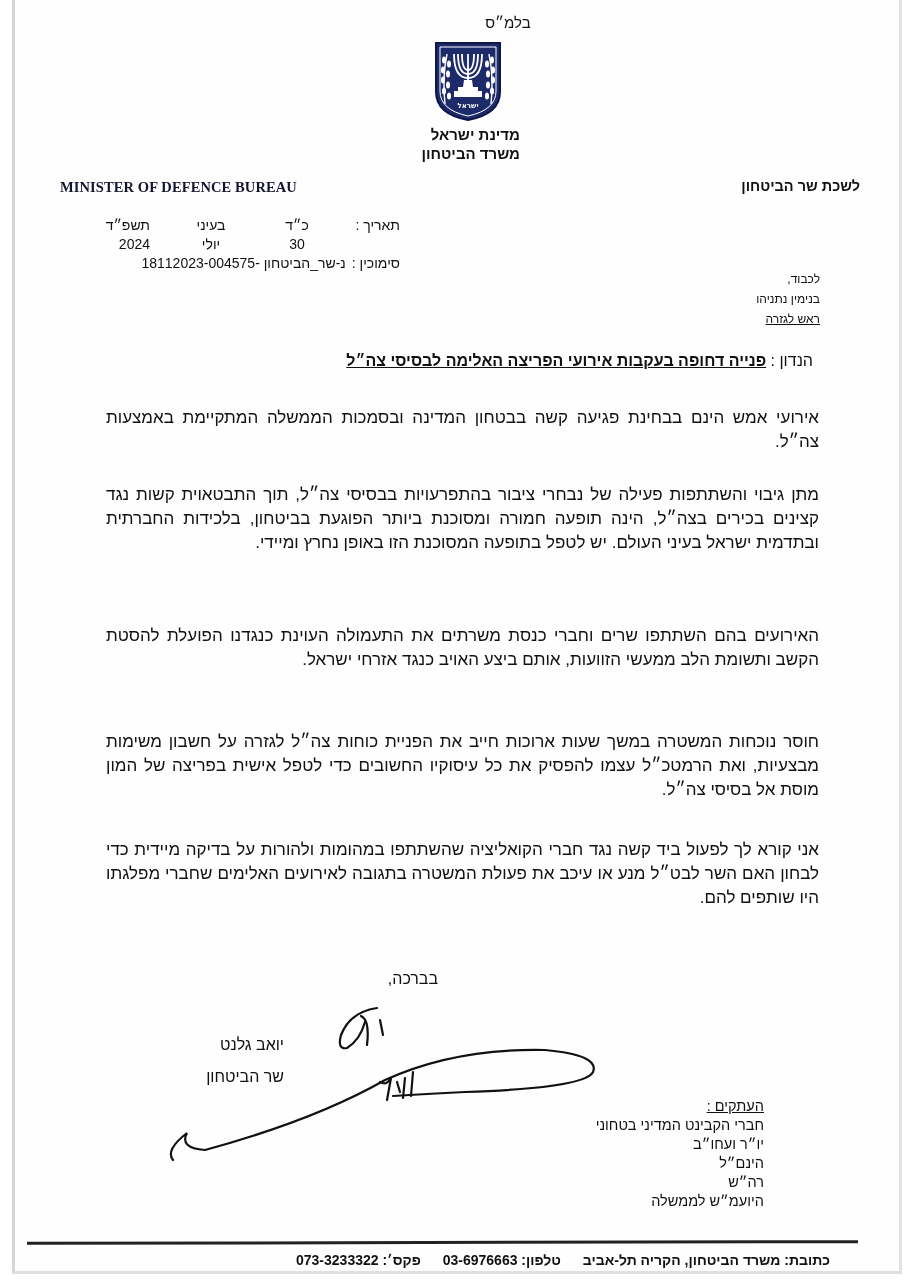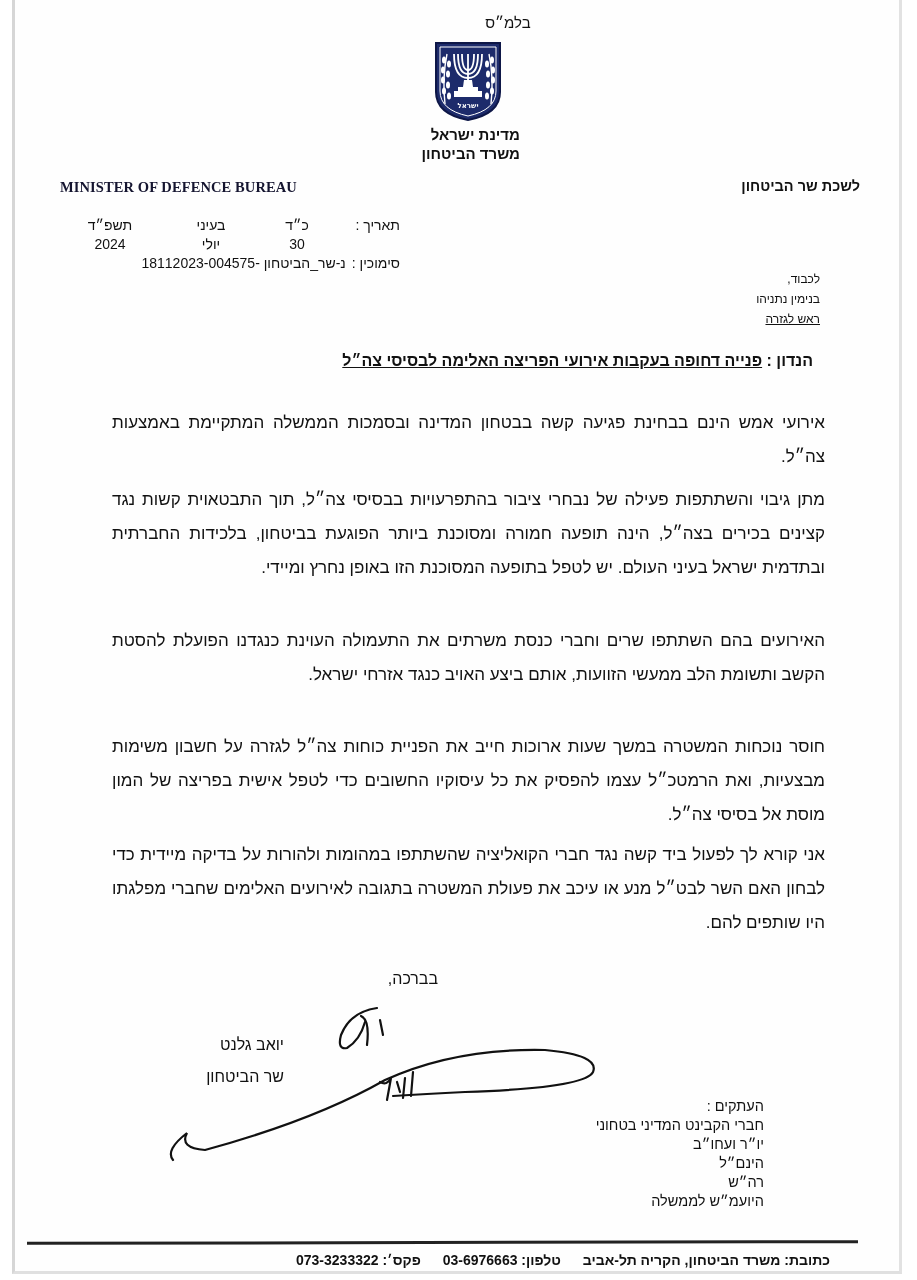--- a/index.html
+++ b/index.html
@@ -30,49 +30,49 @@
   }
   .bureau-he { right: 57px; top: 178px; font-weight: bold; font-size: 14.5px; }
 
   
   .dateblock { left: 70px; top: 216px; width: 330px; font-size: 14px; line-height: 19px; }
   .dateblock .row { display: flex; direction: rtl; justify-content: space-between; }
   .dateblock .row span { white-space: nowrap; }
   .d-hlabel { width: 62px; text-align: right; }
   .d-hday { width: 50px; text-align: center; }
   .d-hmonth { width: 90px; text-align: center; }
-  .d-hyear { width: 80px; text-align: center; }
+  .d-hyear { width: 80px; text-align: right; }
 
   
   .recipient { right: 97px; top: 269px; font-size: 12px; line-height: 20px; text-align: right; }
   .recipient .title { text-decoration: underline; }
 
   
   .subject { right: 104px; top: 352px; font-size: 16px; font-weight: bold; }
   .subject .subj-text { text-decoration: underline; }
 
   
   .body-text {
-    left: 112px; width: 713px; font-size: 17px; line-height: 34px;
+    left: 106px; width: 713px; font-size: 17px; line-height: 24px;
     text-align: justify; text-align-last: right;
   }
   .p1 { top: 406px; }
   .p2 { top: 483px; }
   .p3 { top: 624px; }
   .p4 { top: 730px; }
   .p5 { top: 838px; }
 
   .closing { right: 479px; top: 970px; font-size: 16px; }
   .signer-name { right: 633px; top: 1036px; font-size: 16px; }
   .signer-title { right: 633px; top: 1068px; font-size: 16px; }
   .signature { left: 165px; top: 1000px; width: 440px; height: 170px; }
 
   
   .cc { right: 153px; top: 1097px; font-size: 14.5px; line-height: 19px; text-align: right; }
-  .cc .cc-label { }
+  .cc .cc-label { text-decoration: underline; }
 
   
   .footer-line { left: 27px; top: 1241px; width: 831px; height: 3px; background: #222; transform: rotate(-0.12deg); }
   .footer { left: 40px; top: 1252px; width: 790px; font-size: 14px; font-weight: bold; text-align: right; white-space: nowrap; }
   .footer span { margin-left: 18px; }
 </style>
 </head>
 <body>
 
 <div class="page"></div>
@@ -146,21 +146,21 @@
   </div>
 </div>
 
 <div class="abs recipient rtl">
   <div>לכבוד,</div>
   <div>בנימין נתניהו</div>
   <div class="title">ראש לגזרה</div>
 </div>
 
 <div class="abs subject rtl">
-  <span style="font-weight:bold;text-align:center;">הנדון :</span>
+  <span style="font-weight:normal;text-align:center;">הנדון :</span>
   <span class="subj-text">פנייה דחופה בעקבות אירועי הפריצה האלימה לבסיסי צה״ל</span>
 </div>
 
 <div class="abs body-text p1 rtl" dir="rtl">אירועי אמש הינם בבחינת פגיעה קשה בבטחון המדינה ובסמכות הממשלה המתקיימת באמצעות צה״ל.</div>
 <div class="abs body-text p2 rtl" dir="rtl">מתן גיבוי והשתתפות פעילה של נבחרי ציבור בהתפרעויות בבסיסי צה״ל, תוך התבטאוית קשות נגד קצינים בכירים בצה״ל, הינה תופעה חמורה ומסוכנת ביותר הפוגעת בביטחון, בלכידות החברתית ובתדמית ישראל בעיני העולם. יש לטפל בתופעה המסוכנת הזו באופן נחרץ ומיידי.</div>
 <div class="abs body-text p3 rtl" dir="rtl">האירועים בהם השתתפו שרים וחברי כנסת משרתים את התעמולה העוינת כנגדנו הפועלת להסטת הקשב ותשומת הלב ממעשי הזוועות, אותם ביצע האויב כנגד אזרחי ישראל.</div>
 <div class="abs body-text p4 rtl" dir="rtl">חוסר נוכחות המשטרה במשך שעות ארוכות חייב את הפניית כוחות צה״ל לגזרה על חשבון משימות מבצעיות, ואת הרמטכ״ל עצמו להפסיק את כל עיסוקיו החשובים כדי לטפל אישית בפריצה של המון מוסת אל בסיסי צה״ל.</div>
 <div class="abs body-text p5 rtl" dir="rtl">אני קורא לך לפעול ביד קשה נגד חברי הקואליציה שהשתתפו במהומות ולהורות על בדיקה מיידית כדי לבחון האם השר לבט״ל מנע או עיכב את פעולת המשטרה בתגובה לאירועים האלימים שחברי מפלגתו היו שותפים להם.</div>
 
 <div class="abs closing rtl">בברכה,</div>

